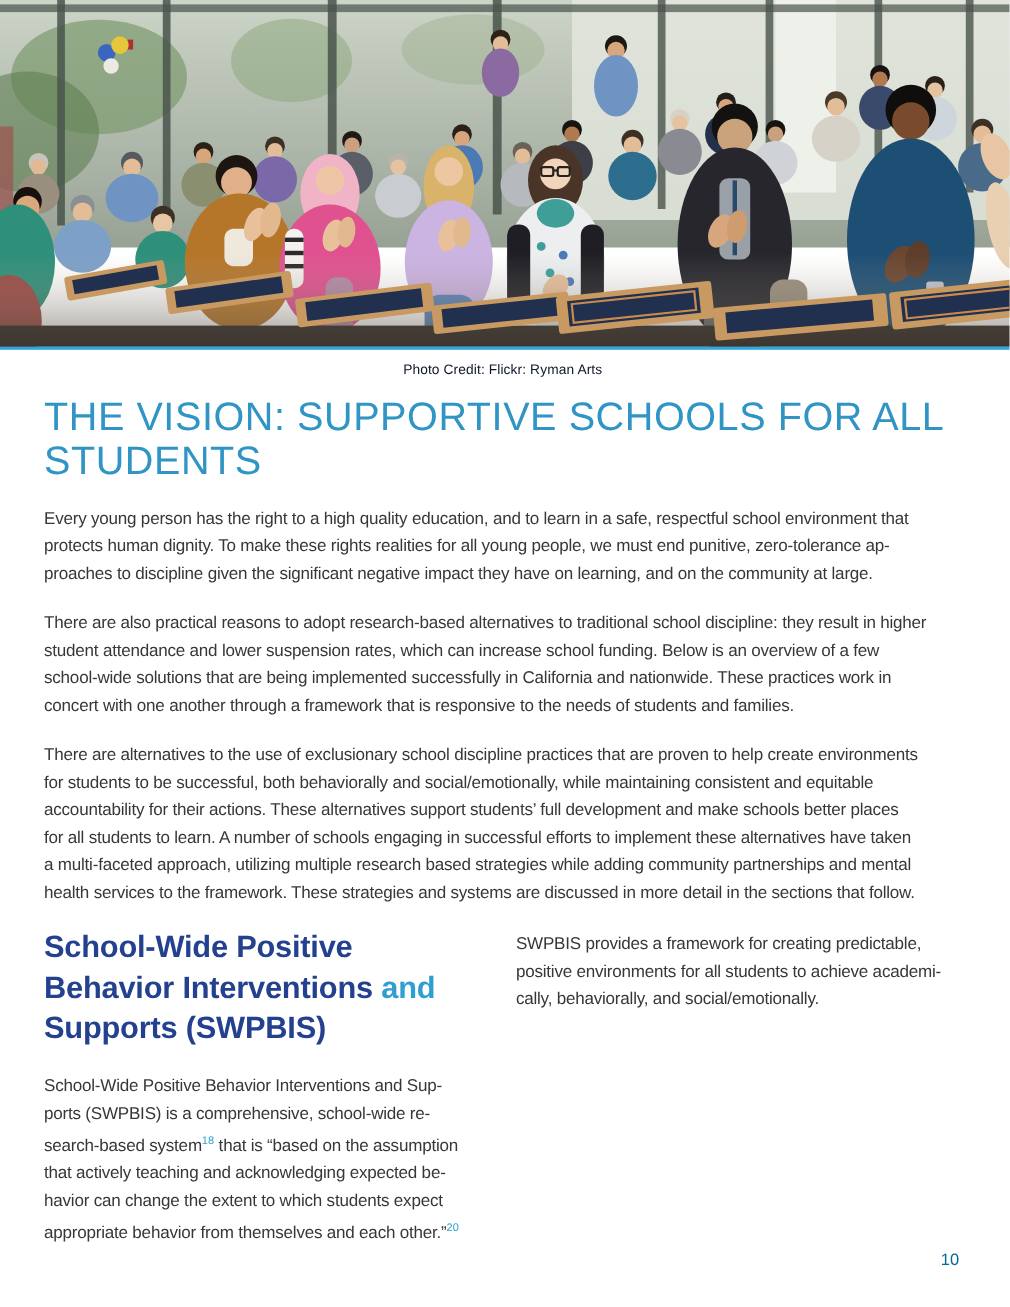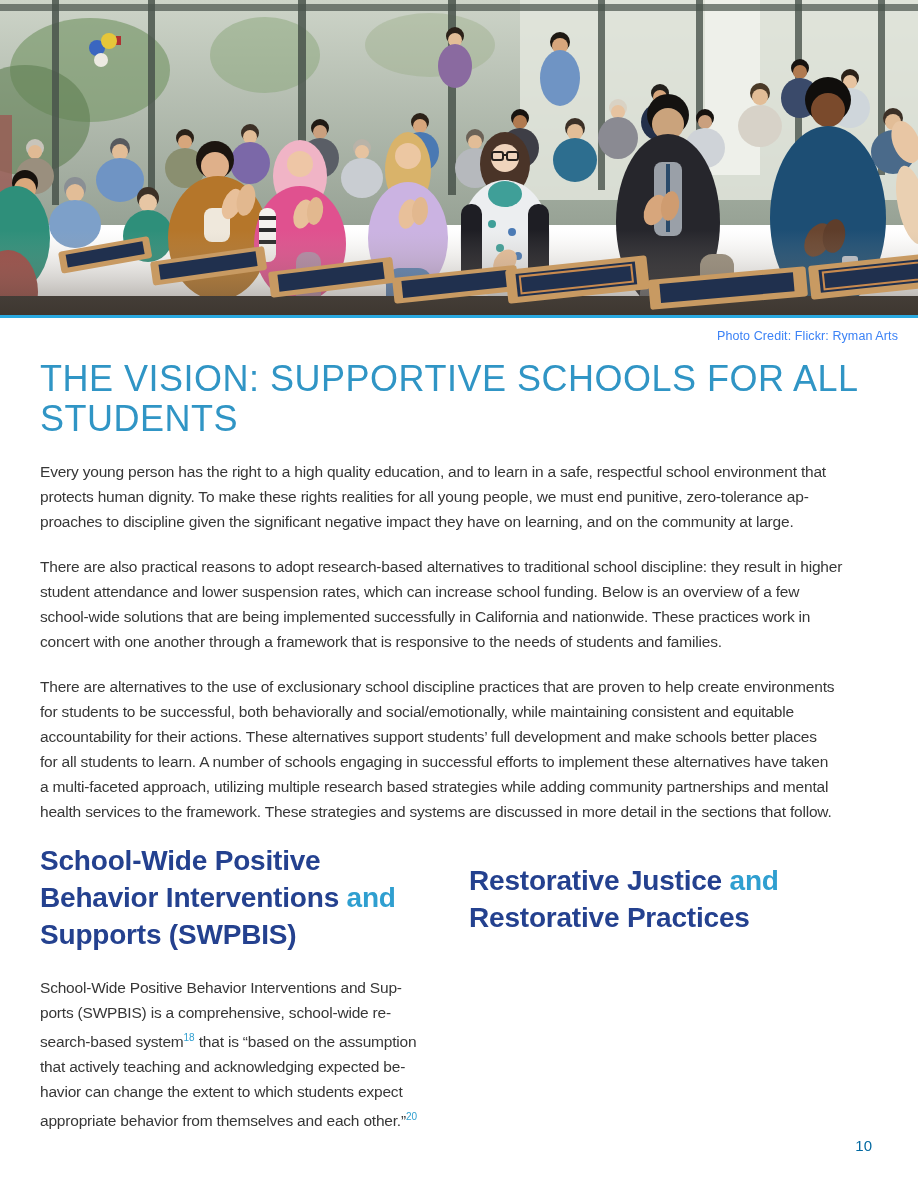--- a/index.html
+++ b/index.html
@@ -15,24 +15,24 @@
   }
   .photo-wrap {
     width: 918px;
     height: 318px;
     border-bottom: 3px solid #2aa9e0;
     overflow: hidden;
   }
   .photo-wrap svg { display: block; }
   .credit {
     margin-top: 11px;
-    padding-right: 20px;
-    text-align: right;
+    padding-right: 4px;
+    text-align: center;
     font-size: 12.5px;
-    color: #3b82f6;
+    color: #0f172a;
     letter-spacing: 0.1px;
   }
   .content {
     padding: 0 40px 0 40px;
   }
   h1.page-title {
     margin-top: 16px;
     font-size: 36px;
     font-weight: 400;
     color: #3095c5;
@@ -385,22 +385,23 @@
 Supports (SWPBIS)</span></h2>
         <p class="body-text"><span>School-Wide Positive Behavior Interventions and Sup-
 ports (SWPBIS) is a comprehensive, school-wide re-
 search-based system</span><sup class="footnote-ref">18</sup><span> that is “based on the assumption
 that actively teaching and acknowledging expected be-
 havior can change the extent to which students expect
 appropriate behavior from themselves and each other.”</span><sup class="footnote-ref">20</sup></p>
       </div>
 
       <div class="col col-right">
-        <h2 class="section-heading"><span>Restorative Justice </span><span class="and-accent">and</span><span>
-Restorative Practices</span></h2>
+        <p class="body-text first">SWPBIS provides a framework for creating predictable,
+positive environments for all students to achieve academi-
+cally, behaviorally, and social/emotionally.</p>
       </div>
 
     </div>
   </div>
 
   <div class="page-number">10</div>
 
 </div>
 
 </body></html>

